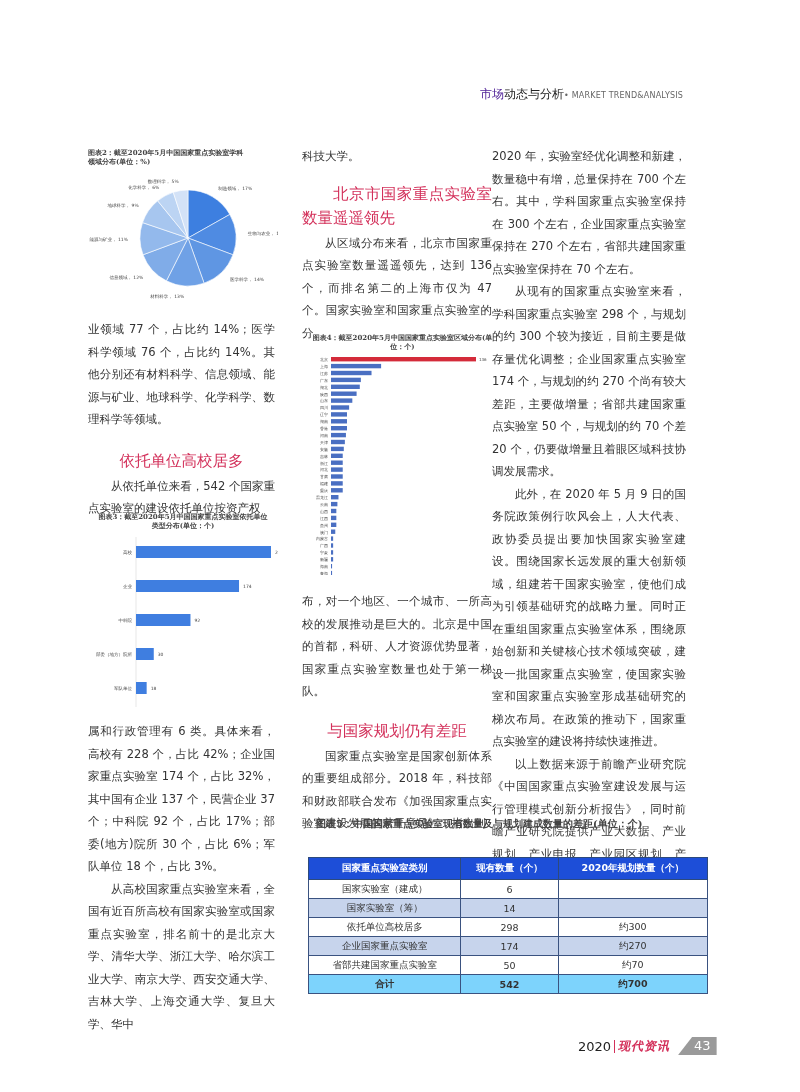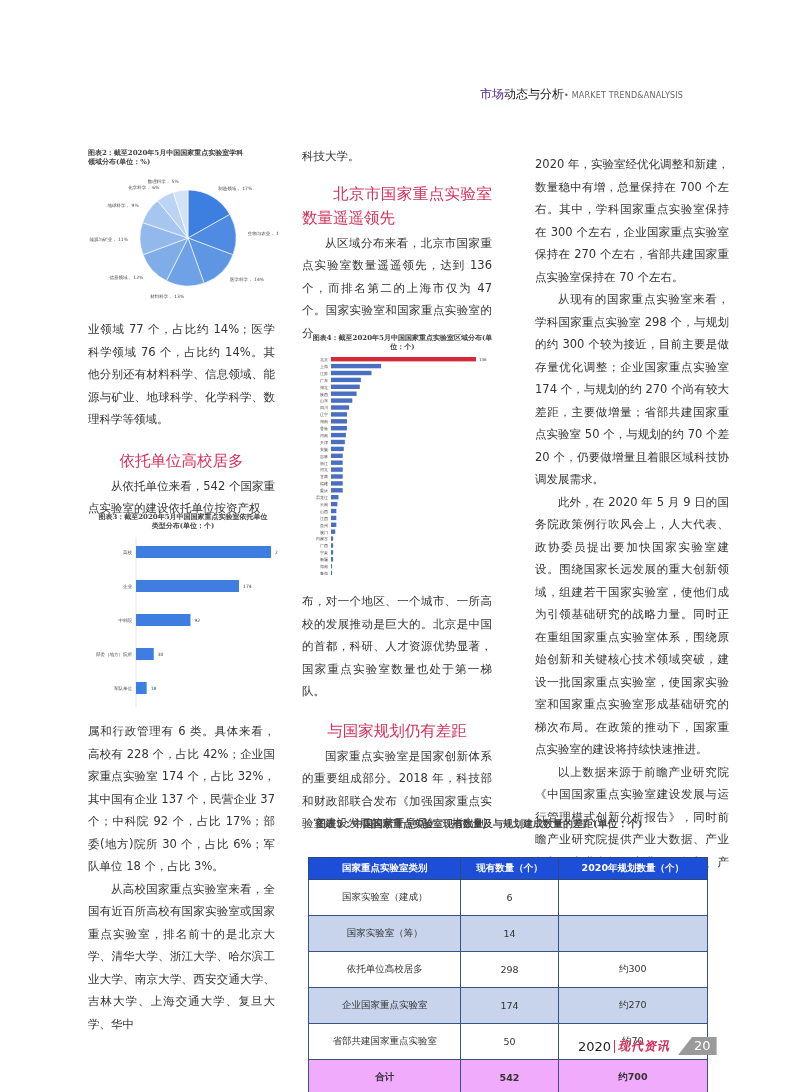--- a/index.html
+++ b/index.html
@@ -8,30 +8,30 @@
   .header { position: absolute; top: 86px; left: 480px; width: 300px; font-size: 12px; color: #222; }
   .header b { font-weight: normal; color: #4c1d95; }
   .header .en { font-size: 8px; color: #666; letter-spacing: 0.2px; }
   .col { position: absolute; font-size: 11.5px; line-height: 22.5px; color: #333; text-align: justify; }
   .col p { text-indent: 2em; }
   .col p.noindent { text-indent: 0; }
   .col h2 { font-size: 15.5px; color: #d3305a; font-weight: normal; line-height: 24px; margin: 14px 0 2px 0; text-indent: 2em; }
   .col h2.center { text-align: center; text-indent: 0; }
   #c1 { left: 88px; width: 187px; }
   #c2 { left: 302px; width: 190px; }
-  #c3 { left: 535px; width: 194px; margin-top: 8px; }
+  #c3 { left: 492px; width: 194px; }
   .fig-title { font-size: 7px; font-weight: bold; color: #444; line-height: 9px; font-family: "DejaVu Serif", serif; }
   .fig { position: absolute; }
   svg text { font-family: "DejaVu Sans", sans-serif; }
   table.t5 { position: absolute; left: 308px; top: 857px; width: 400px; border-collapse: collapse; font-size: 9.5px; }
   table.t5 th { background: #1d4ed8; color: #fff; font-weight: bold; height: 22px; border: 1px solid #2d4a7c; }
-  table.t5 td { text-align: center; height: 36px; border: 1px solid #3a5280; color: #333; }
+  table.t5 td { text-align: center; height: 19px; border: 1px solid #3a5280; color: #333; }
   table.t5 tr.shade td { background: #c7d4ec; }
   table.t5 tr.white td { background: #fff; }
-  table.t5 tr.total td { background: #f0abfc; font-weight: bold; }
+  table.t5 tr.total td { background: #7dd3fc; font-weight: bold; }
   .t5title { position: absolute; left: 316px; top: 817px; font-size: 10px; font-weight: bold; color: #444; font-family: "DejaVu Serif", serif; }
   .footer { position: absolute; top: 1036px; left: 578px; height: 20px; display: flex; align-items: center; font-size: 13px; color: #222; }
   .footer .sep { width: 1px; height: 13px; background: #d3305a; margin: 0 3px; }
   .footer .mag { color: #d3305a; font-style: italic; font-weight: bold; font-family: "DejaVu Serif", serif; font-size: 12px; letter-spacing: 1px; }
   .footer .pg { margin-left: 8px; background: #9a9a9a; color: #fff; font-size: 13px; padding: 0 6px 0 16px; height: 18px; line-height: 18px; clip-path: polygon(14px 0, 100% 0, 100% 100%, 0 100%); }
   .logo-mark { display: inline-block; width: 14px; height: 9px; vertical-align: middle; border-radius: 5px 5px 3px 3px; background: #d3305a; margin-left: 2px; }
 </style>
 </head>
 <body>
 
@@ -228,14 +228,14 @@
       <td>542</td>
       <td>约700</td>
     </tr>
   </tbody>
 </table>
 
 <div class="footer">
   <span>2020</span>
   <span class="sep"></span>
   <span class="mag">现代资讯</span>
-  <span class="pg">20</span>
+  <span class="pg">43</span>
 </div>
 
 </body></html>

